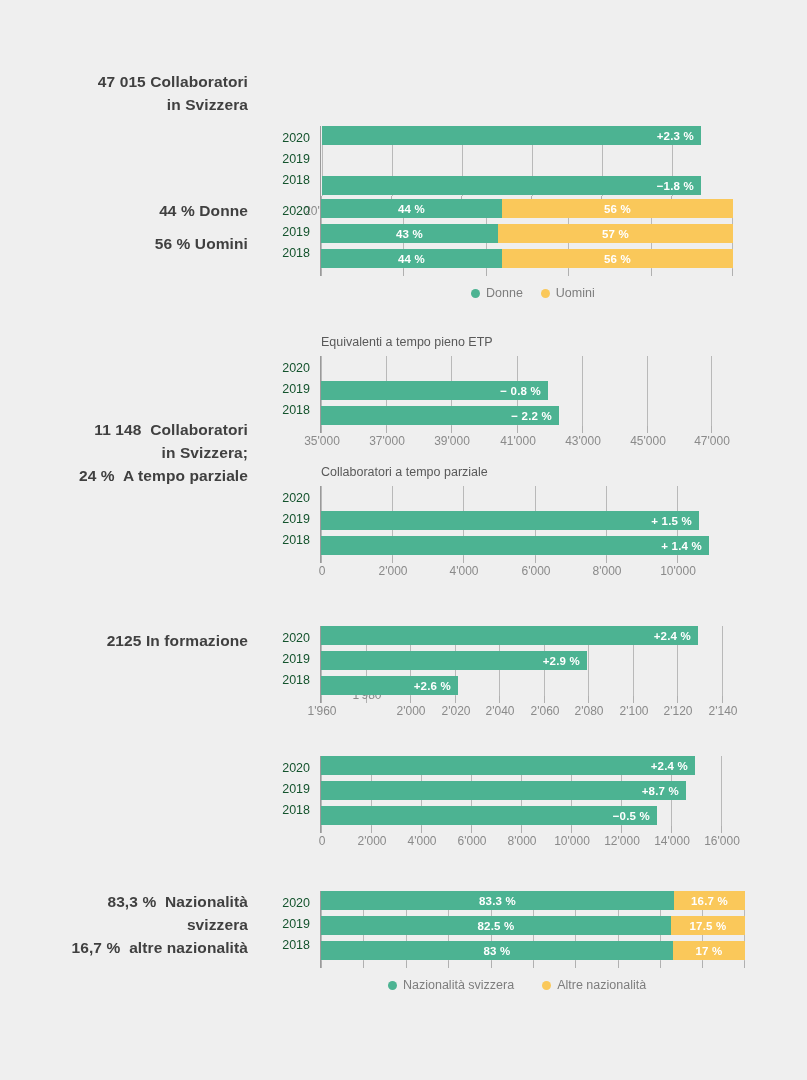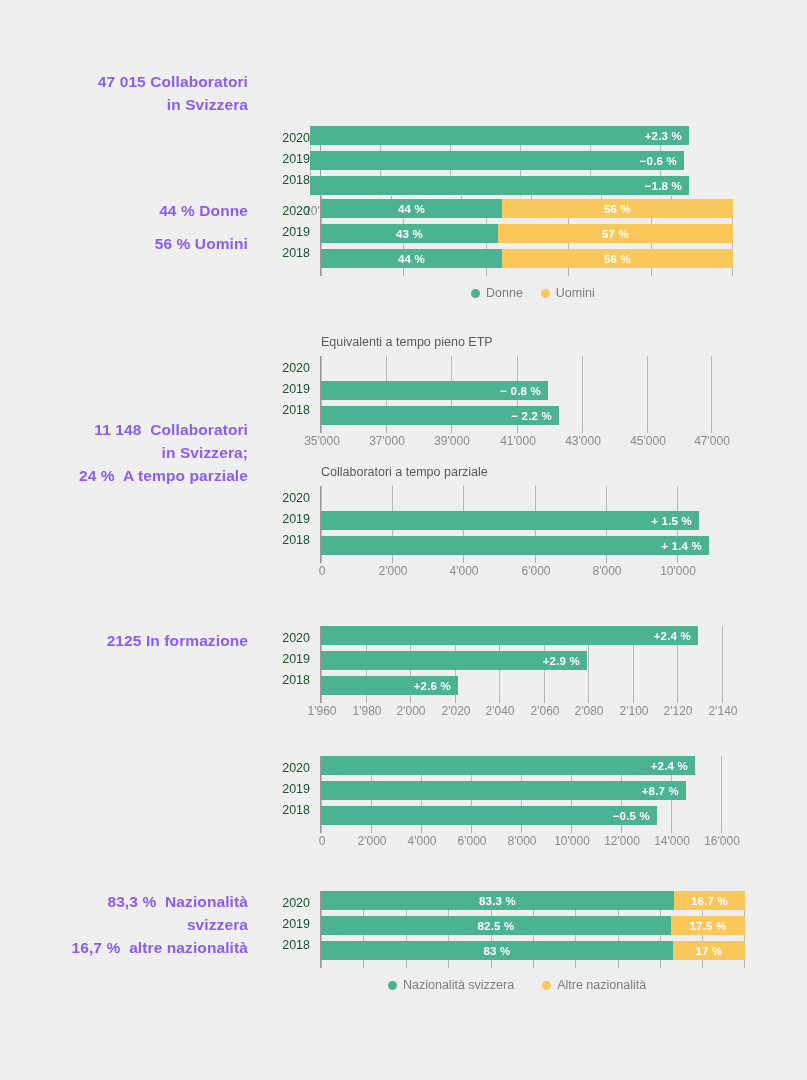--- a/index.html
+++ b/index.html
@@ -24,21 +24,21 @@
   .section {
     position: absolute;
     left: 0;
     width: 807px;
   }
   .label-col {
     position: absolute;
     left: 0;
     width: 248px;
     text-align: right;
-    color: #8b5cf6;
+    color: #404040;
     font-weight: bold;
     font-size: 15.5px;
     line-height: 23px;
     letter-spacing: 0.1px;
   }
   .label-col .lrow { display: block; white-space: pre; }
 
   
   .chart {
     position: absolute;
@@ -148,34 +148,31 @@
       <span class="lrow">47 015 Collaboratori</span>
       <span class="lrow">in Svizzera</span>
     </div>
 
     <div class="chart" style="left:0;top:0;width:807px;height:110px;">
 
       <div class="rowlabel" style="left:266px;top:71px;width:44px;">2020</div>
       <div class="rowlabel" style="left:266px;top:92px;width:44px;">2019</div>
       <div class="rowlabel" style="left:266px;top:113px;width:44px;">2018</div>
 
-      <div class="plot" style="left:310px;top:66px;width:379px;height:70px;">
+      <div class="plot" style="left:322px;top:66px;width:379px;height:70px;">
         <div class="grid">
           <div class="gridline" style="left:0px;"></div>
           <div class="gridline" style="left:70px;"></div>
           <div class="gridline" style="left:140px;"></div>
           <div class="gridline" style="left:210px;"></div>
           <div class="gridline" style="left:280px;"></div>
           <div class="gridline" style="left:350px;"></div>
         </div>
         <div class="bar" style="left:0;top:0px;width:379px;height:19px;">
           <span class="bar-value">+2.3 %</span>
-        </div>
-        <div class="bar" style="left:0;top:25px;width:374px;height:19px;">
-          <span class="bar-value">−0.6 %</span>
         </div>
         <div class="bar" style="left:0;top:50px;width:379px;height:19px;">
           <span class="bar-value">−1.8 %</span>
         </div>
       </div>
 
       <div class="axisline" style="left:320px;top:66px;height:77px;"></div>
       <div class="tick-mark" style="left:321px;top:136px;height:7px;"></div>
       <div class="tick-mark" style="left:391px;top:136px;height:7px;"></div>
       <div class="tick-mark" style="left:461px;top:136px;height:7px;"></div>
@@ -387,21 +384,21 @@
       <div class="tick-mark" style="left:410px;top:76px;height:7px;"></div>
       <div class="tick-mark" style="left:455px;top:76px;height:7px;"></div>
       <div class="tick-mark" style="left:499px;top:76px;height:7px;"></div>
       <div class="tick-mark" style="left:544px;top:76px;height:7px;"></div>
       <div class="tick-mark" style="left:588px;top:76px;height:7px;"></div>
       <div class="tick-mark" style="left:633px;top:76px;height:7px;"></div>
       <div class="tick-mark" style="left:677px;top:76px;height:7px;"></div>
       <div class="tick-mark" style="left:722px;top:76px;height:7px;"></div>
 
       <div class="tick" style="left:322px;top:84px;">1'960</div>
-      <div class="tick" style="left:367px;top:84px;">1'980</div>
+      <div class="tick" style="left:367px;top:68px;">1'980</div>
       <div class="tick" style="left:411px;top:84px;">2'000</div>
       <div class="tick" style="left:456px;top:84px;">2'020</div>
       <div class="tick" style="left:500px;top:84px;">2'040</div>
       <div class="tick" style="left:545px;top:84px;">2'060</div>
       <div class="tick" style="left:589px;top:84px;">2'080</div>
       <div class="tick" style="left:634px;top:84px;">2'100</div>
       <div class="tick" style="left:678px;top:84px;">2'120</div>
       <div class="tick" style="left:723px;top:84px;">2'140</div>
     </div>
   </div>

